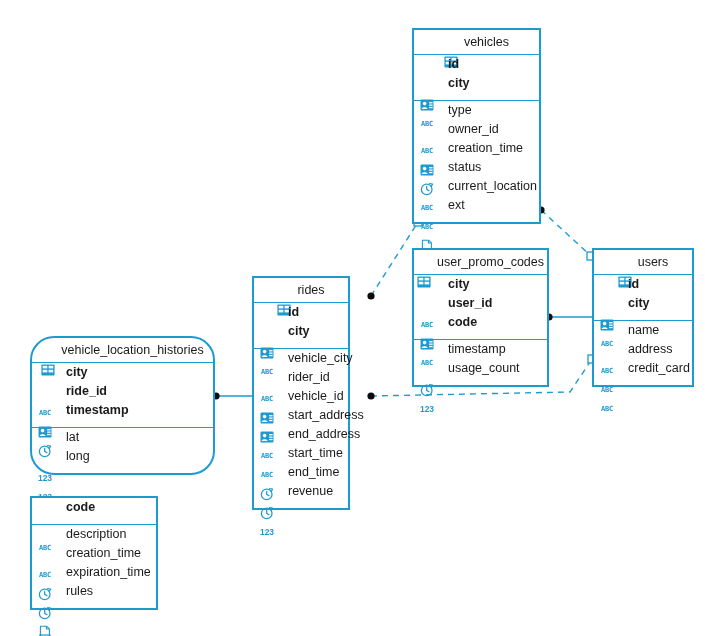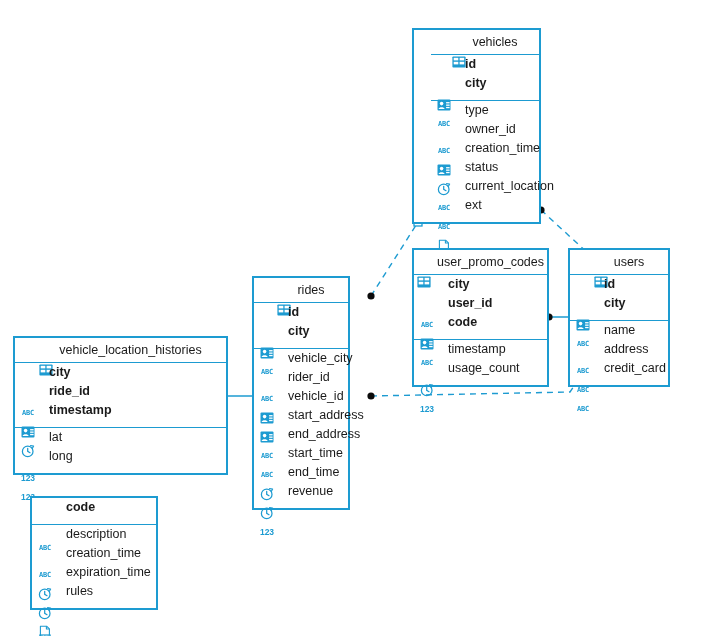--- a/index.html
+++ b/index.html
@@ -92,21 +92,21 @@
       <g>
         <path d="M 549,317 L 592,317" fill="none" stroke="#1d9bd1" stroke-width="1.4"></path>
         <circle cx="549" cy="317" r="3.6" fill="#0b0b0b"></circle>
       </g>
       <g>
         <path d="M 216,396 L 252,396" fill="none" stroke="#1d9bd1" stroke-width="1.4"></path>
         <circle cx="216" cy="396" r="3.6" fill="#0b0b0b"></circle>
       </g>
     </svg>
   <div id="nodes">
-      <div class="table-node" style="left: 412px; top: 28px; width: 129px; padding-left: 17px;">
+      <div class="table-node" style="left: 412px; top: 28px; width: 129px;">
         <div class="tbl-title">
           <span class="ic">
             <svg width="14" height="12" viewBox="0 0 14 12">
               <rect x="0.4" y="0.4" width="13.2" height="11.2" rx="0.8" fill="#1d9bd1"></rect>
               <rect x="1.7" y="1.8" width="4.6" height="2.6" fill="#ffffff"></rect>
               <rect x="7.6" y="1.8" width="4.6" height="2.6" fill="#ffffff"></rect>
               <rect x="1.7" y="5.8" width="4.6" height="2.6" fill="#ffffff"></rect>
               <rect x="7.6" y="5.8" width="4.6" height="2.6" fill="#ffffff"></rect>
             </svg>
           </span>
@@ -240,21 +240,21 @@
             <span class="lbl">timestamp</span>
           </div>
           <div class="field">
             <span class="ic">
               <span class="ic-num">123</span>
             </span>
             <span class="lbl">usage_count</span>
           </div>
         </div>
       </div>
-      <div class="table-node" style="left: 568px; top: 248px; width: 102px;">
+      <div class="table-node" style="left: 592px; top: 248px; width: 102px;">
         <div class="tbl-title">
           <span class="ic">
             <svg width="14" height="12" viewBox="0 0 14 12">
               <rect x="0.4" y="0.4" width="13.2" height="11.2" rx="0.8" fill="#1d9bd1"></rect>
               <rect x="1.7" y="1.8" width="4.6" height="2.6" fill="#ffffff"></rect>
               <rect x="7.6" y="1.8" width="4.6" height="2.6" fill="#ffffff"></rect>
               <rect x="1.7" y="5.8" width="4.6" height="2.6" fill="#ffffff"></rect>
               <rect x="7.6" y="5.8" width="4.6" height="2.6" fill="#ffffff"></rect>
             </svg>
           </span>
@@ -402,21 +402,21 @@
             <span class="lbl">end_time</span>
           </div>
           <div class="field">
             <span class="ic">
               <span class="ic-num">123</span>
             </span>
             <span class="lbl">revenue</span>
           </div>
         </div>
       </div>
-      <div class="table-node" style="left: 13px; top: 336px; width: 215px;">
+      <div class="table-node" style="left: 30px; top: 336px; width: 185px; border-radius: 24px;">
         <div class="tbl-title">
           <span class="ic">
             <svg width="14" height="12" viewBox="0 0 14 12">
               <rect x="0.4" y="0.4" width="13.2" height="11.2" rx="0.8" fill="#1d9bd1"></rect>
               <rect x="1.7" y="1.8" width="4.6" height="2.6" fill="#ffffff"></rect>
               <rect x="7.6" y="1.8" width="4.6" height="2.6" fill="#ffffff"></rect>
               <rect x="1.7" y="5.8" width="4.6" height="2.6" fill="#ffffff"></rect>
               <rect x="7.6" y="5.8" width="4.6" height="2.6" fill="#ffffff"></rect>
             </svg>
           </span>

